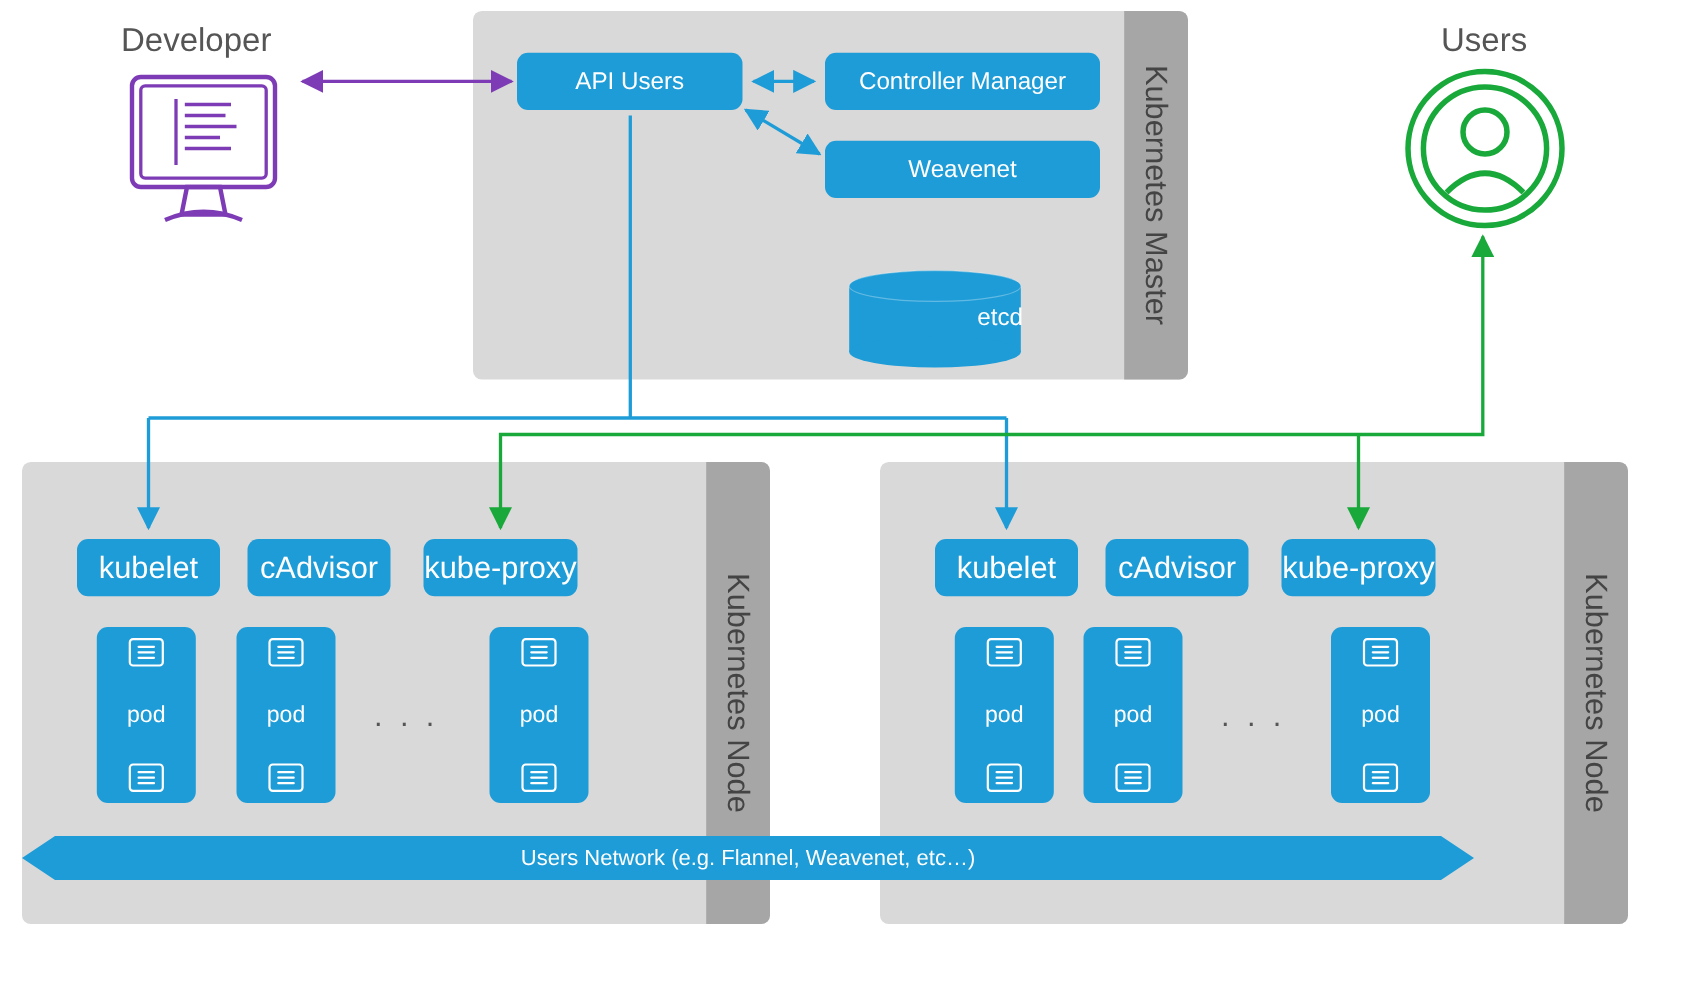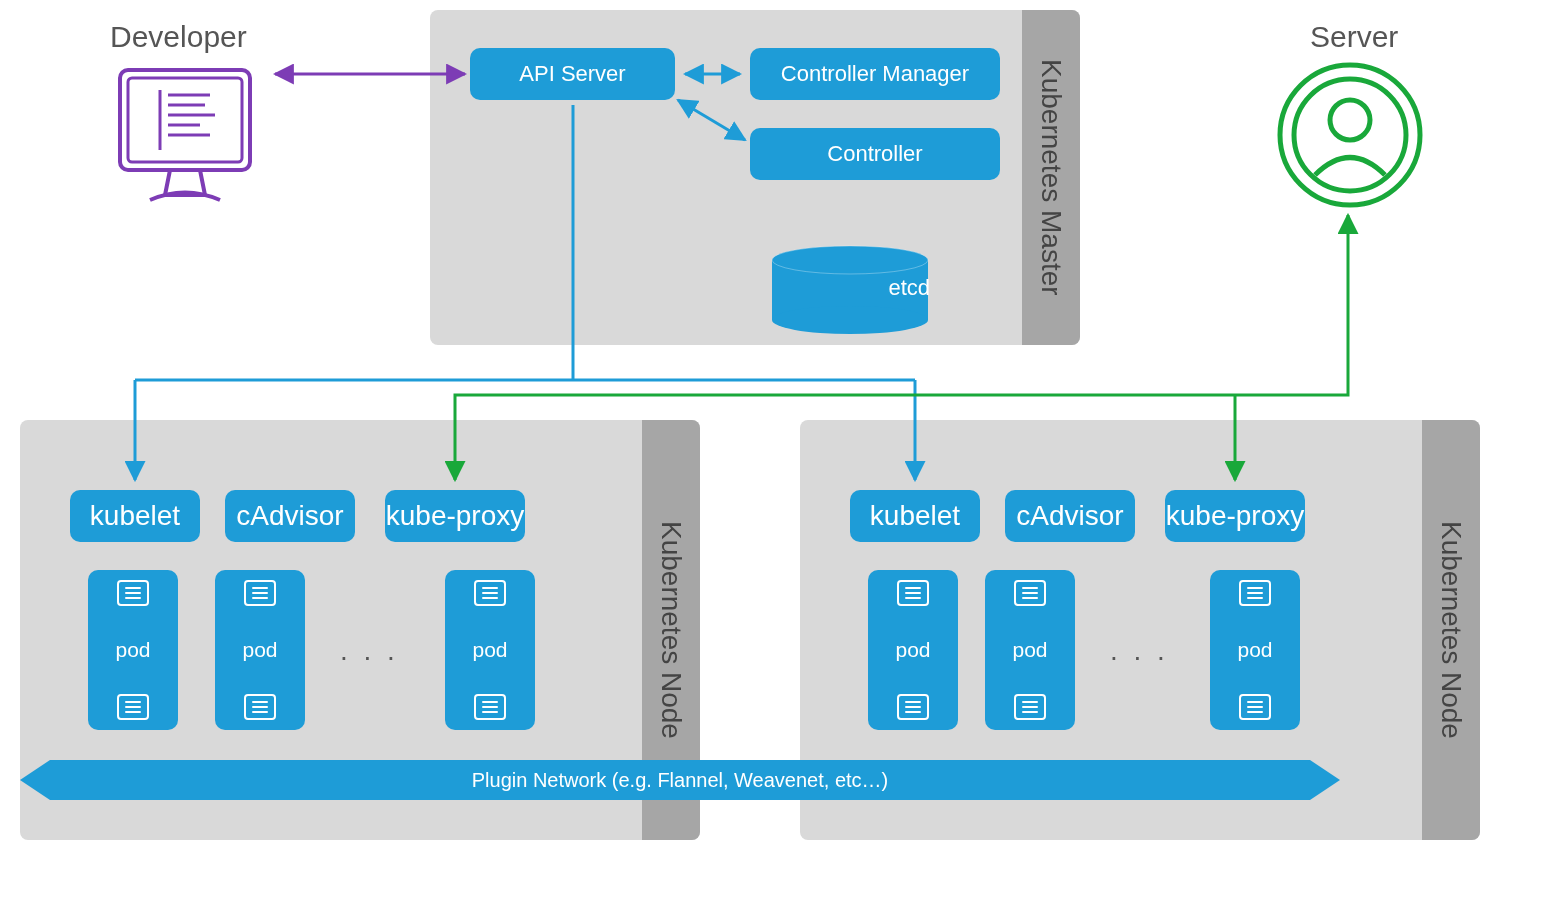--- a/index.html
+++ b/index.html
@@ -37,38 +37,38 @@
       <line x1="58" y1="35" x2="100" y2="35" stroke="#7d3cb5" stroke-width="3"></line>
       <line x1="58" y1="45" x2="95" y2="45" stroke="#7d3cb5" stroke-width="3"></line>
       <line x1="58" y1="55" x2="105" y2="55" stroke="#7d3cb5" stroke-width="3"></line>
       <line x1="58" y1="65" x2="90" y2="65" stroke="#7d3cb5" stroke-width="3"></line>
       <line x1="58" y1="75" x2="100" y2="75" stroke="#7d3cb5" stroke-width="3"></line>
       <path d="M60 110 L90 110 L95 135 L55 135 Z" fill="none" stroke="#7d3cb5" stroke-width="4"></path>
       <path d="M40 140 Q75 125 110 140" fill="none" stroke="#7d3cb5" stroke-width="4"></path>
     </svg>
   </div>
 
-  <div class="abs user-label" style="left:1300px; top:20px;">Server</div>
+  <div class="abs user-label" style="left:1300px; top:20px;">Users</div>
   <div class="abs" style="left:1260px; top:55px;">
     <svg width="160" height="160" viewBox="0 0 160 160">
       <circle cx="80" cy="80" r="70" fill="none" stroke="#19a83a" stroke-width="5"></circle>
       <circle cx="80" cy="80" r="56" fill="none" stroke="#19a83a" stroke-width="5"></circle>
       <circle cx="80" cy="65" r="20" fill="none" stroke="#19a83a" stroke-width="5"></circle>
       <path d="M45 120 Q80 85 115 120" fill="none" stroke="#19a83a" stroke-width="5"></path>
     </svg>
   </div>
 
   <div class="abs panel" style="left:420px; top:10px; width:650px; height:335px;">
     <div class="panel-tab">
         <span>Kubernetes Master</span>
       </div>
   </div>
-  <div class="abs comp" style="left:460px; top:48px; width:205px; height:52px;">API Server</div>
+  <div class="abs comp" style="left:460px; top:48px; width:205px; height:52px;">API Users</div>
   <div class="abs comp" style="left:740px; top:48px; width:250px; height:52px;">Controller Manager</div>
-  <div class="abs comp" style="left:740px; top:128px; width:250px; height:52px;">Controller</div>
+  <div class="abs comp" style="left:740px; top:128px; width:250px; height:52px;">Weavenet</div>
 
   <svg class="abs" style="left:760px; top:245px;" width="160" height="90">
     <ellipse cx="80" cy="15" rx="78" ry="14" fill="#1e9cd7"></ellipse>
     <rect x="2" y="15" width="156" height="60" fill="#1e9cd7"></rect>
     <ellipse cx="80" cy="75" rx="78" ry="14" fill="#1e9cd7"></ellipse>
     <ellipse cx="80" cy="15" rx="78" ry="14" fill="none" stroke="#fff" stroke-width="1" opacity="0.3"></ellipse>
     <text x="80" y="55" text-anchor="middle" fill="#fff" font-size="22" font-family="Arial"></text>
   </svg>
   <div class="abs" style="left:760px; top:275px; width:160px; text-align:right; color:#fff; font-size:22px; pointer-events:none;">etcd</div>
 
@@ -168,21 +168,21 @@
       </div>
     <div class="pod-label">pod</div>
     <div class="container-icon">
         <div class="line"></div>
         <div class="line"></div>
         <div class="line"></div>
       </div>
   </div>
 
   <div class="network-arrow-l abs" style="left:10px; top:760px;"></div>
-  <div class="network-bar abs" style="left:40px; top:760px; width:1260px;">Plugin Network (e.g. Flannel, Weavenet, etc…)</div>
+  <div class="network-bar abs" style="left:40px; top:760px; width:1260px;">Users Network (e.g. Flannel, Weavenet, etc…)</div>
   <div class="network-arrow-r abs" style="left:1300px; top:760px;"></div>
 
   <svg class="arrows" width="1543" height="905">
     <defs>
       <marker id="ah-purple" viewBox="0 0 10 10" refX="9" refY="5" markerWidth="7" markerHeight="7" orient="auto-start-reverse">
         <path d="M0,0 L10,5 L0,10 Z" fill="#7d3cb5"></path>
       </marker>
       <marker id="ah-blue" viewBox="0 0 10 10" refX="9" refY="5" markerWidth="7" markerHeight="7" orient="auto-start-reverse">
         <path d="M0,0 L10,5 L0,10 Z" fill="#1e9cd7"></path>
       </marker>

